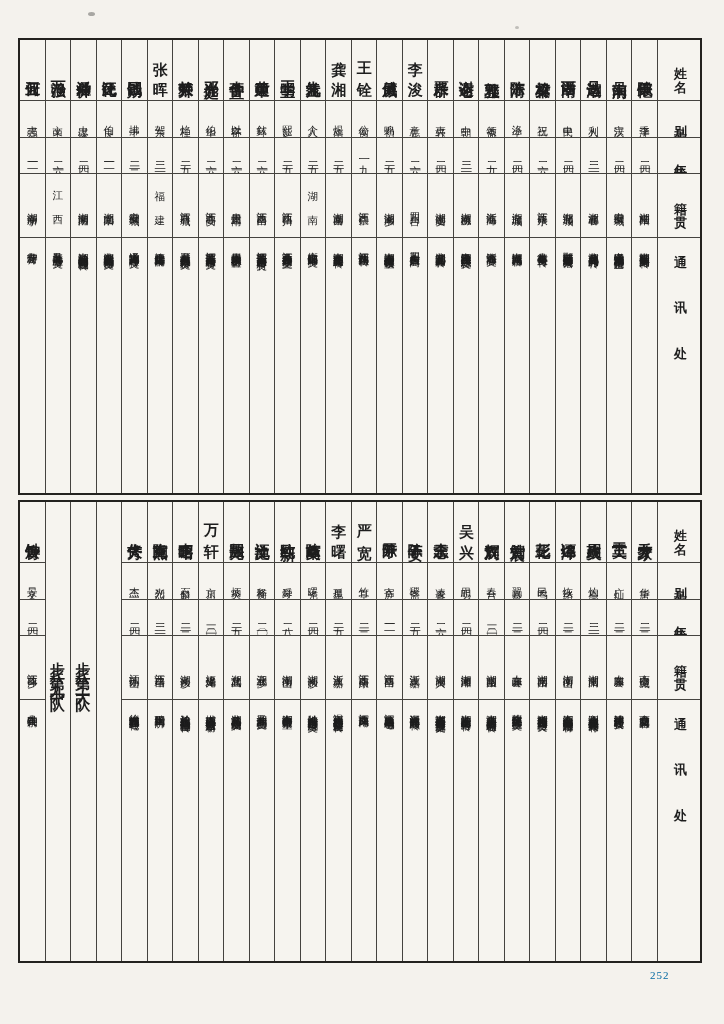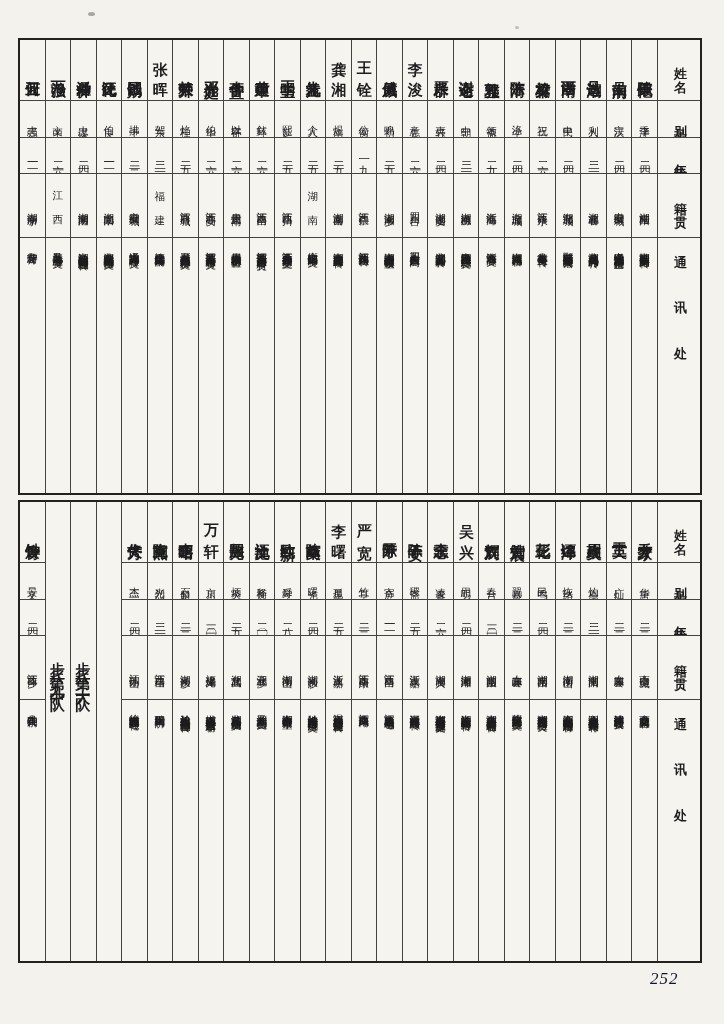--- a/index.html
+++ b/index.html
@@ -67,21 +67,21 @@
   .section-cell{
     height:100%;
     writing-mode:vertical-rl;text-orientation:upright;
     font-size:15px;font-weight:700;letter-spacing:7px;
     line-height:25px;text-align:start;padding-top:148px;
     box-sizing:border-box;
   }
   .page-number{
     position:absolute;left:650px;top:969px;
     font-family:"Liberation Serif", serif;
-    font-size:17px;color:#0f172a;letter-spacing:1px;font-style:italic;
+    font-size:11px;color:#0369a1;letter-spacing:1px;
   }
 </style>
 </head>
 <body>
 
 <div class="page">
   <div class="dir-table" id="table-top">
       <div class="col header-col">
         <div class="cell c-name hdr h0">姓名</div>
         <div class="cell c-alias hdr h1">别号</div>

